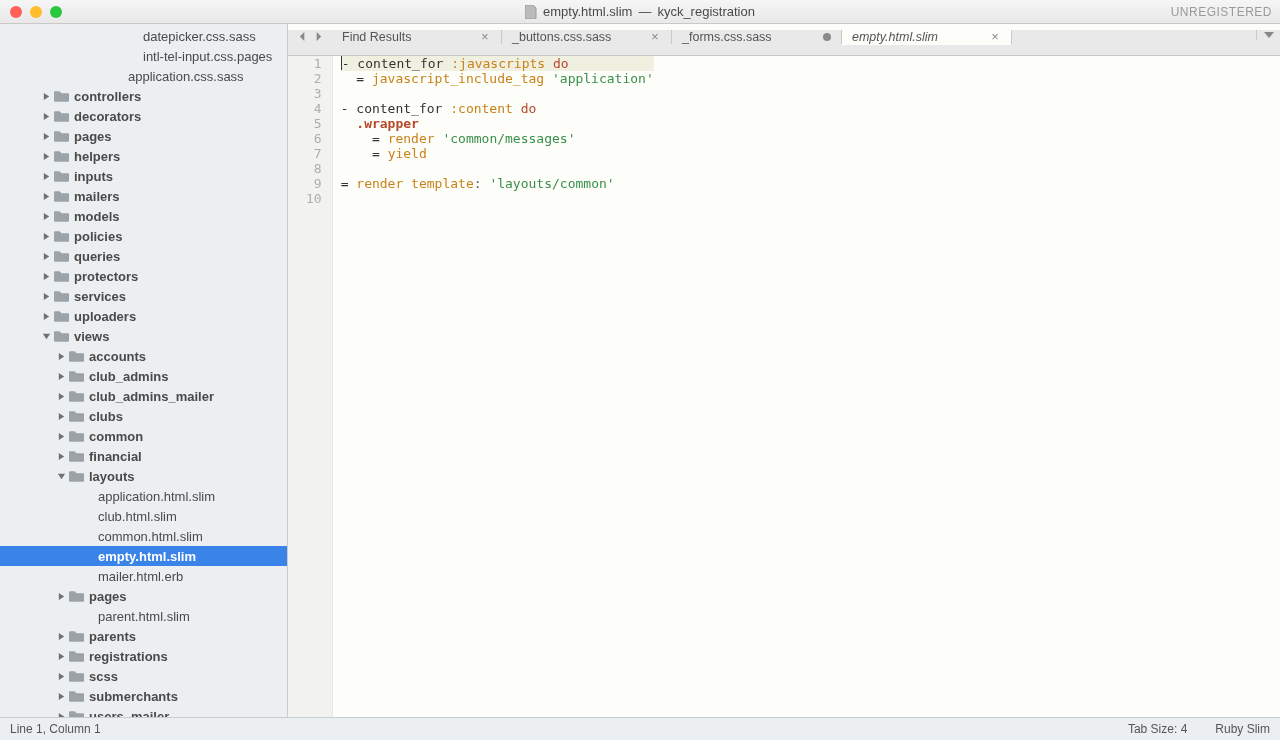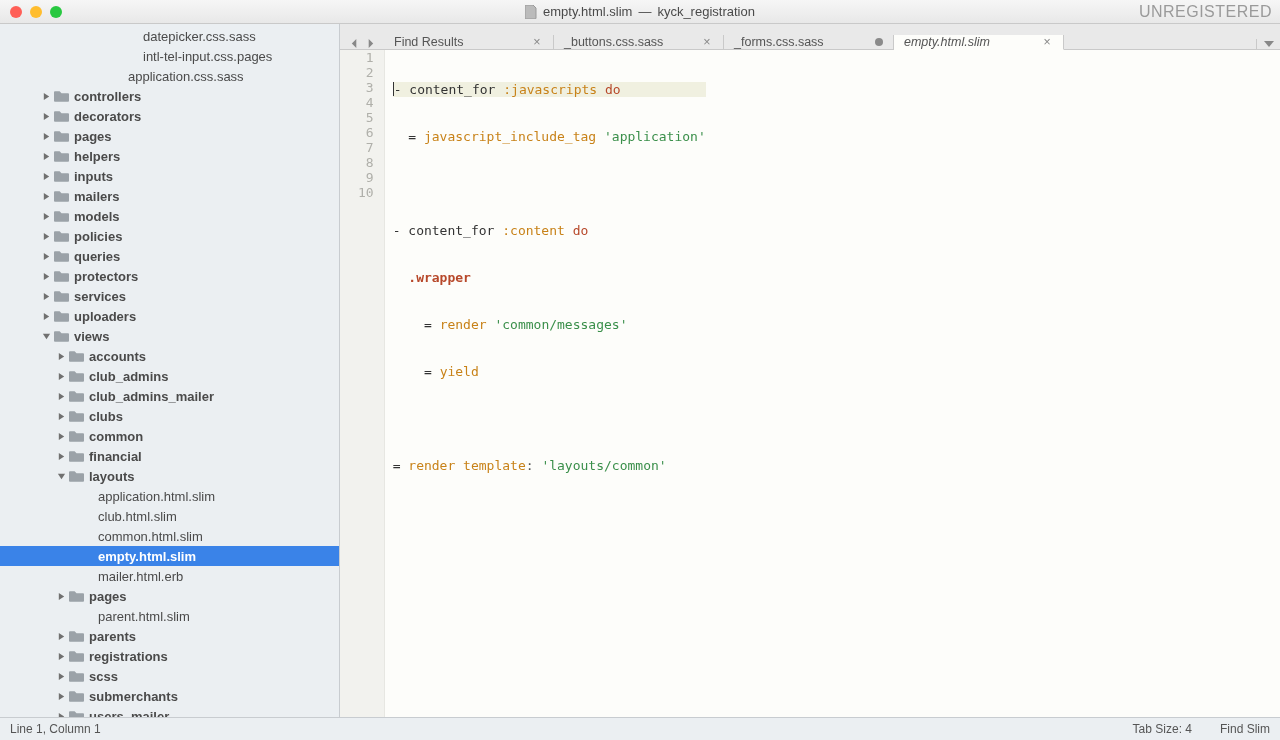--- a/index.html
+++ b/index.html
@@ -21,33 +21,33 @@
   .tl.red { background: #ff5f57; }
   .tl.yellow { background: #ffbd2e; }
   .tl.green { background: #28c840; }
   .title-center {
     position: absolute; left: 0; right: 0; text-align: center;
     font-size: 13px; color: #4a4a4a; pointer-events: none;
     display: flex; justify-content: center; align-items: center; gap: 6px;
   }
   .file-icon-svg { width: 12px; height: 14px; fill: #bbb; stroke: #999; }
   .title-right {
-    position: absolute; right: 8px; color: #9a9a9a; font-size: 16px; letter-spacing: 0.5px;
+    position: absolute; right: 8px; color: #9a9a9a; font-size: 12px; letter-spacing: 0.5px;
   }
 
   
   .main {
     flex: 1 1 auto;
     display: flex;
     min-height: 0;
   }
 
   
   .sidebar {
-    width: 340px;
+    width: 288px;
     background: #ebeff2;
     border-right: 1px solid #c8ccd0;
     overflow-y: auto;
     flex-shrink: 0;
     padding-top: 2px;
     padding-bottom: 4px;
   }
   .tree-row {
     display: flex;
     align-items: center;
@@ -80,24 +80,25 @@
   .editor-side {
     flex: 1 1 auto;
     display: flex;
     flex-direction: column;
     min-width: 0;
     background: #fdfdfa;
   }
   .tabbar {
     height: 26px;
     display: flex;
-    align-items: flex-end;
+    align-items: flex-start;
     background: #e9e9e9;
     border-bottom: 1px solid #c9c9c9;
     flex-shrink: 0;
+    margin-top: 6px;
   }
   .nav-btns {
     display: flex; align-items: center; gap: 4px; padding: 0 8px;
   }
   .nav-btn { width: 12px; height: 12px; display: flex; align-items: center; justify-content: center; }
   .nav-btn svg { width: 9px; height: 9px; fill: #888; }
   .tab {
     display: flex; align-items: center; justify-content: space-between;
     padding: 0 10px; border-right: 1px solid #c9c9c9;
     min-width: 170px;
@@ -141,21 +142,21 @@
     padding: 0 10px 0 18px;
     user-select: none;
     flex-shrink: 0;
   }
   .gutter-line { height: 15px; }
   .code {
     padding-left: 8px;
     white-space: pre;
     position: relative;
   }
-  .code-line { height: 15px; margin-top: 32px; }
+  .code-line { height: 15px; }
   .code-line.hl { background: #f0f0e0; }
   .code-cursor { border-left: 1px solid #333; display: inline-block; height: 14px; vertical-align: -2px; }
   .tok-kw { color: #c88218; }   
   .tok-sym { color: #c88218; }  
   .tok-do  { color: #b7482a; }  
   .tok-str { color: #3a8f4a; }  
   .tok-cls { color: #b7482a; font-weight: 600; } 
   .tok-punc { color: #555; }
 
   
@@ -660,15 +661,15 @@
         </div>
       <div class="code" id="code"><div class="code-line hl"><span class="code-cursor"></span><span>- content_for </span><span class="tok-sym">:javascripts</span><span> </span><span class="tok-do">do</span></div><div class="code-line"><span>  = </span><span class="tok-kw">javascript_include_tag</span><span> </span><span class="tok-str">'application'</span></div><div class="code-line"></div><div class="code-line"><span>- content_for </span><span class="tok-sym">:content</span><span> </span><span class="tok-do">do</span></div><div class="code-line"><span>  </span><span class="tok-cls">.wrapper</span></div><div class="code-line"><span>    = </span><span class="tok-kw">render</span><span> </span><span class="tok-str">'common/messages'</span></div><div class="code-line"><span>    = </span><span class="tok-kw">yield</span></div><div class="code-line"></div><div class="code-line"><span>= </span><span class="tok-kw">render</span><span> </span><span class="tok-kw">template</span><span class="tok-punc">: </span><span class="tok-str">'layouts/common'</span></div><div class="code-line"></div></div>
     </div>
   </div>
 </div>
 
 <div class="statusbar">
   <span>Line 1, Column 1</span>
   <div class="right">
     <span>Tab Size: 4</span>
-    <span>Find Slim</span>
+    <span>Ruby Slim</span>
   </div>
 </div>
 
 </body></html>

